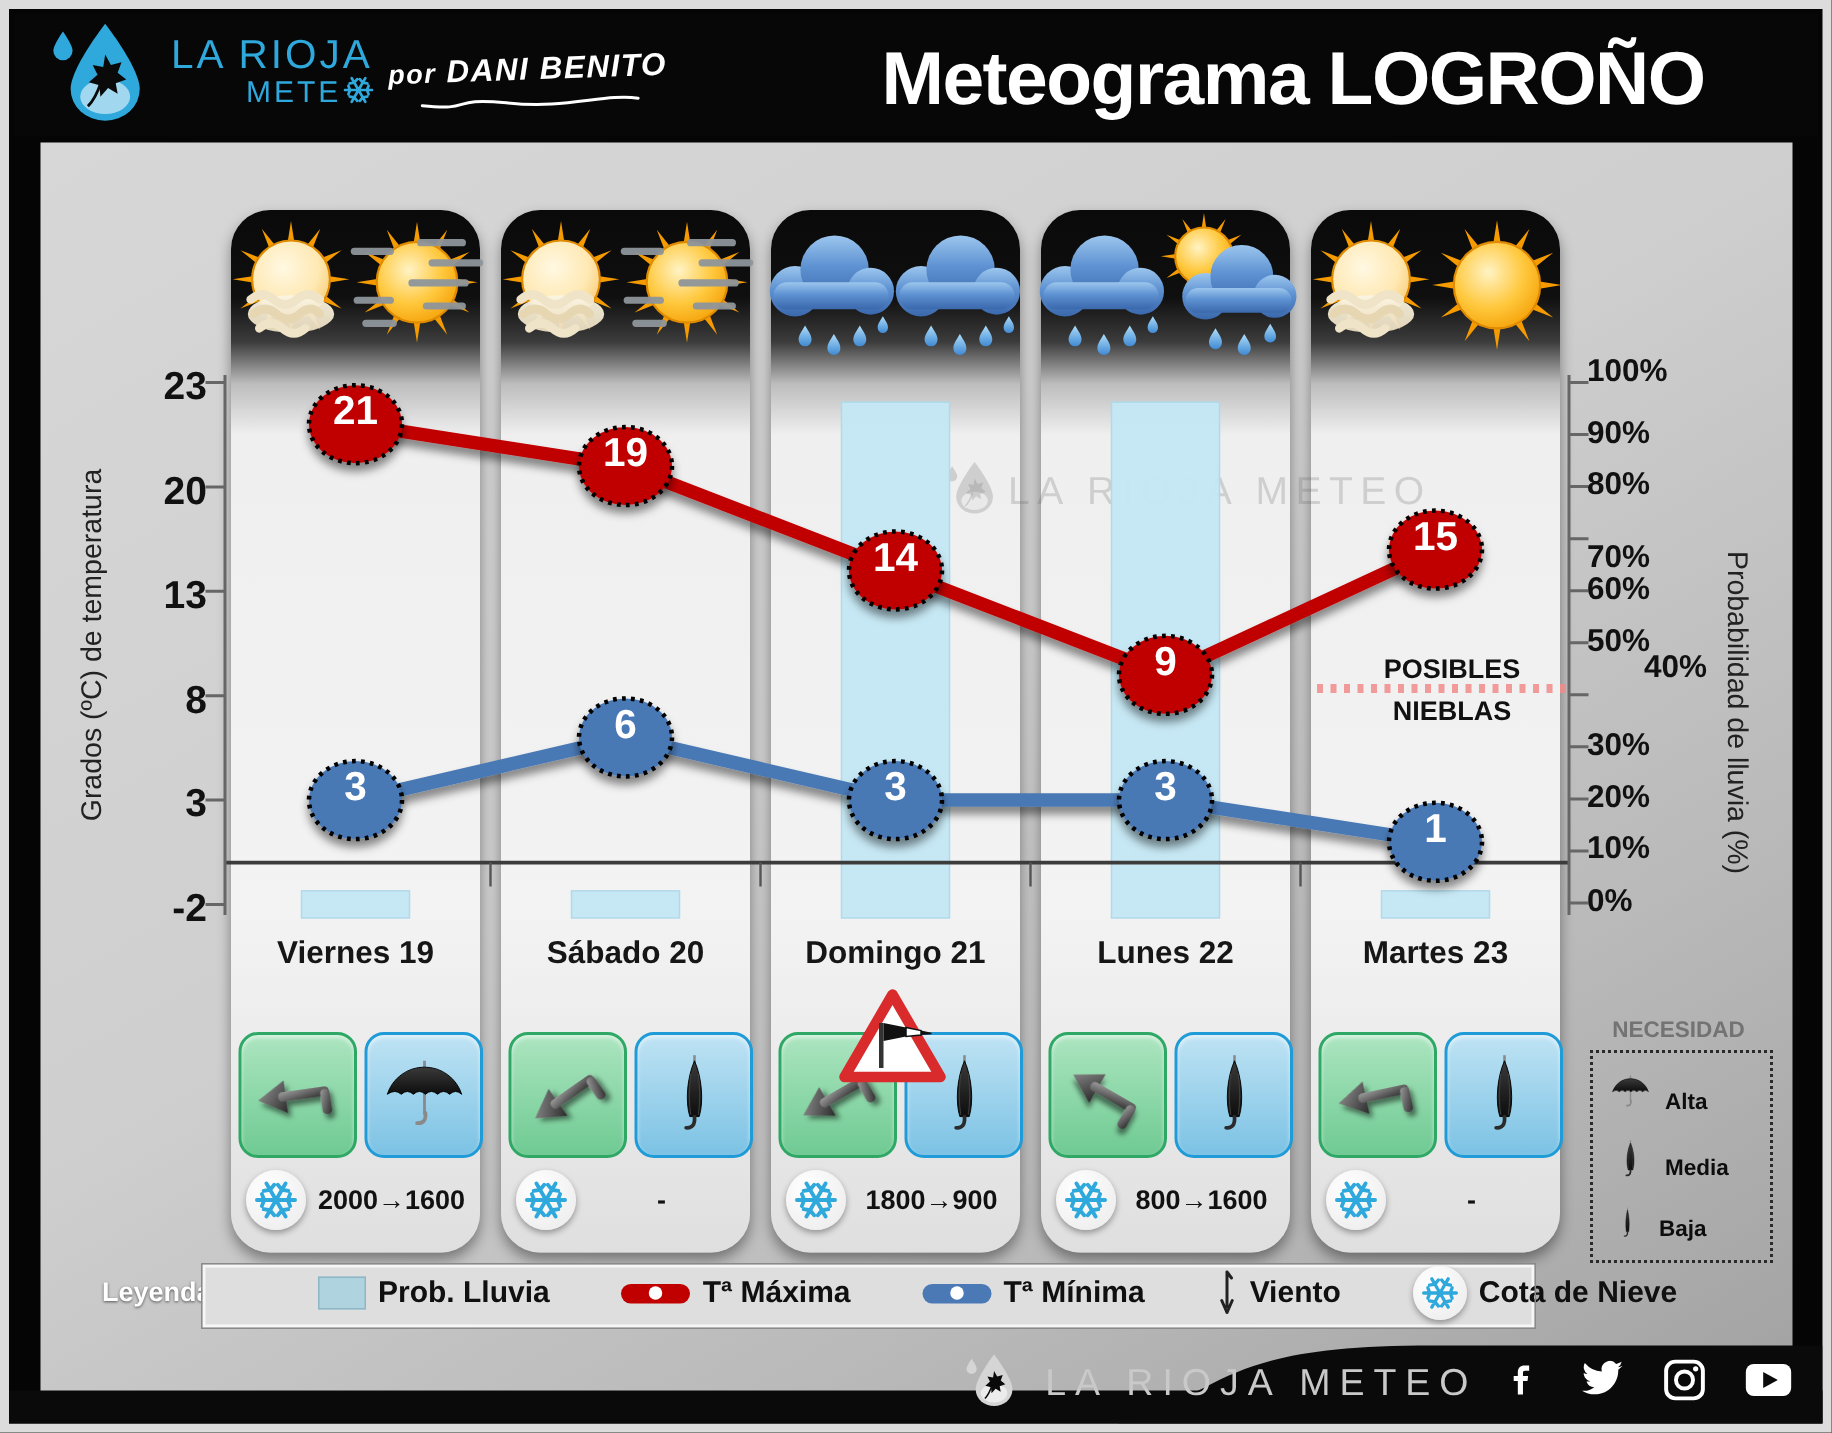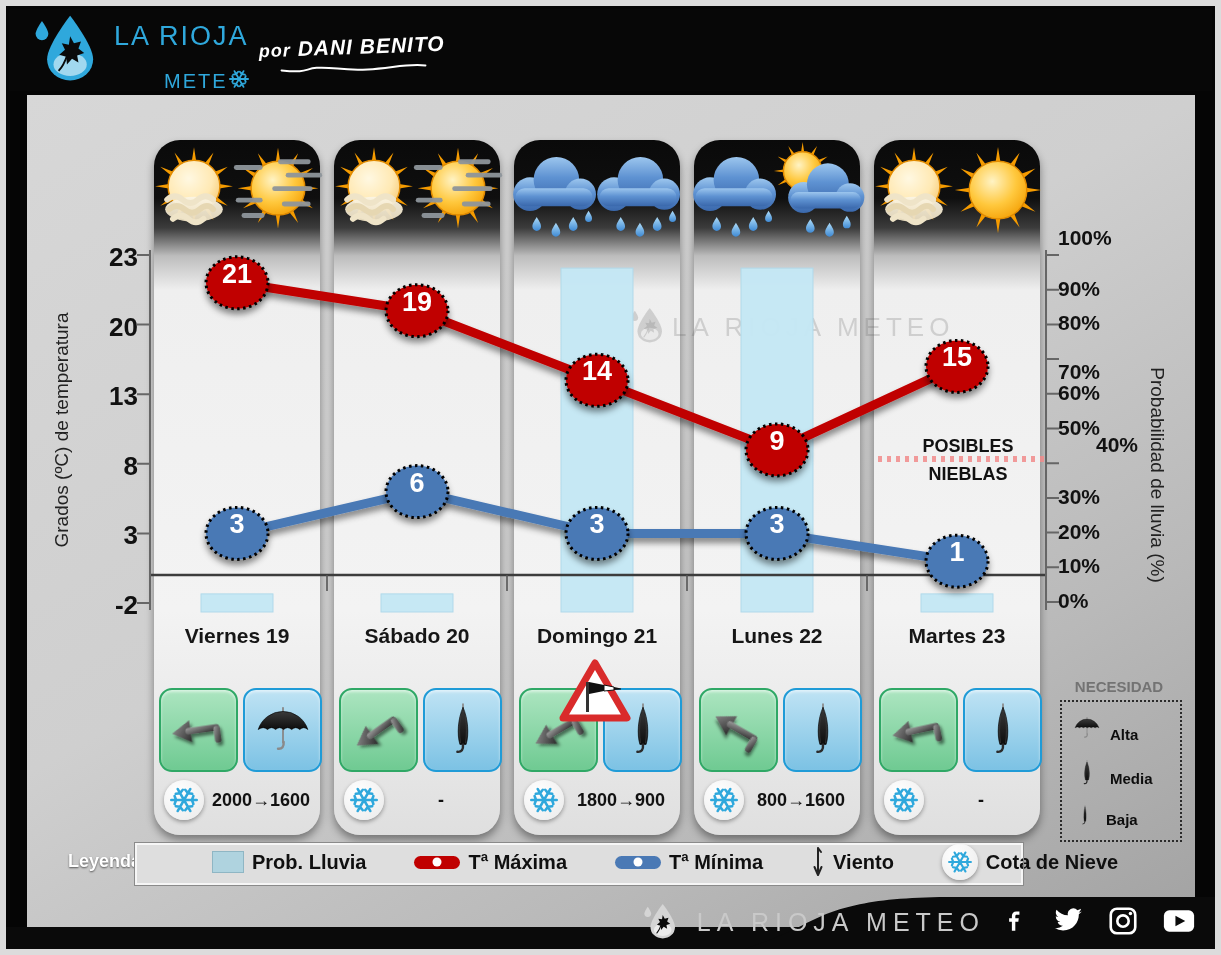--- a/index.html
+++ b/index.html
@@ -3,21 +3,21 @@
 <meta charset="utf-8">
 <style>
   html,body{margin:0;padding:0;background:#ffffff;font-family:"Liberation Sans","DejaVu Sans",sans-serif;}
   .frame{position:relative;width:1221px;height:955px;background:#050505;overflow:hidden;
          box-shadow:inset 0 0 0 6px #dcdcdc, inset 0 0 0 9px #050505;}
   
   .hdr{position:absolute;left:9px;right:9px;top:9px;height:82px;background:#070707;z-index:8;}
   .hdr-logo{position:absolute;left:24px;top:3px;}
   .hdr-logo-text{position:absolute;left:105px;top:14px;line-height:1;}
   .hdr-logo-l1{color:#2FA8DC;font-size:27px;letter-spacing:2px;font-weight:400;}
-  .hdr-logo-l2{color:#2FA8DC;font-size:20px;letter-spacing:2px;text-align:right;margin-top:19px;
+  .hdr-logo-l2{color:#2FA8DC;font-size:20px;letter-spacing:2px;text-align:right;margin-top:0;
                display:flex;justify-content:flex-end;align-items:center;gap:1px;}
   .byline{position:absolute;left:250px;top:26px;color:#fff;font-size:21px;font-style:italic;
           font-weight:700;transform:rotate(-2deg);letter-spacing:1px;}
   .byline-pre{font-size:18px;font-weight:700;}
   .byline svg{display:block;margin:2px auto 0;}
   .hdr-title{position:absolute;right:25px;top:14px;width:650px;text-align:center;color:#fff;
              font-size:50px;font-weight:700;letter-spacing:-1px;}
   
   .panel{position:absolute;left:27px;top:95px;width:1168px;height:836px;z-index:1;
          background:linear-gradient(150deg,#d7d7d7 0%,#cfcfcf 45%,#b9b9b9 75%,#a2a2a2 100%);}
@@ -100,20 +100,21 @@
             </svg></span>
       </div>
     </div>
     <div class="byline">
       <span class="byline-pre">por</span>
       <span>DANI BENITO</span>
       <svg width="150" height="12" viewBox="0 0 150 12">
         <path d="M4,7 C40,12 20,2 60,7 C100,13 125,3 148,7" stroke="#fff" stroke-width="2" fill="none" stroke-linecap="round"></path>
       </svg>
     </div>
+    <div class="hdr-title">Meteograma LOGROÑO</div>
   </div>
 
   <div class="panel"></div>
 
   <div class="day-card" style="left:154px">
     <div class="wx-icons">
         <svg width="96" height="100" viewBox="0 0 100 104" style="left: -8px; top: 0px;">
           <path d="M74.7,43.5 L90.5,46.0 L74.7,48.5 Z M72.6,56.2 L85.1,66.3 L70.2,60.5 Z M64.5,66.2 L70.3,81.1 L60.2,68.6 Z M52.5,70.7 L50.0,86.5 L47.5,70.7 Z M39.8,68.6 L29.8,81.1 L35.5,66.2 Z M29.8,60.5 L14.9,66.3 L27.4,56.2 Z M25.3,48.5 L9.5,46.0 L25.3,43.5 Z M27.4,35.8 L14.9,25.8 L29.8,31.5 Z M35.5,25.8 L29.7,10.9 L39.8,23.4 Z M47.5,21.3 L50.0,5.5 L52.5,21.3 Z M60.2,23.4 L70.3,10.9 L64.5,25.8 Z M70.2,31.5 L85.1,25.7 L72.6,35.8 Z " fill="#F59B00"></path>
           <circle cx="50" cy="46" r="27" fill="url(#sunpale)" stroke="#E08A00" stroke-width="1.5"></circle>
           <ellipse cx="50" cy="70" rx="30" ry="13" fill="url(#fogcloud)" opacity=".95"></ellipse>
@@ -452,21 +453,21 @@
 
   <div class="ylab-left">Grados (ºC) de temperatura</div>
   <div class="ylab-right">Probabilidad de lluvia (%)</div>
   <div id="ticks-slot">
       <div class="tickL" style="top: 242px;">23</div>
       <div class="tickL" style="top: 311.6px;">20</div>
       <div class="tickL" style="top: 381.2px;">13</div>
       <div class="tickL" style="top: 450.8px;">8</div>
       <div class="tickL" style="top: 520.4px;">3</div>
       <div class="tickL" style="top: 590px;">-2</div>
-      <div class="tickR" style="top: 226px;">100%</div>
+      <div class="tickR" style="top: 236px;">100%</div>
       <div class="tickR" style="top: 276.7px;">90%</div>
       <div class="tickR" style="top: 311.4px;">80%</div>
       <div class="tickR" style="top: 346.1px; margin-top: 14px;">70%</div>
       <div class="tickR" style="top: 380.8px;">60%</div>
       <div class="tickR" style="top: 415.5px;">50%</div>
       <div class="tickR" style="top: 433px; text-align: right;">40%</div>
       <div class="tickR" style="top: 484.9px;">30%</div>
       <div class="tickR" style="top: 519.6px;">20%</div>
       <div class="tickR" style="top: 554.3px;">10%</div>
       <div class="tickR" style="top: 589px;">0%</div>

